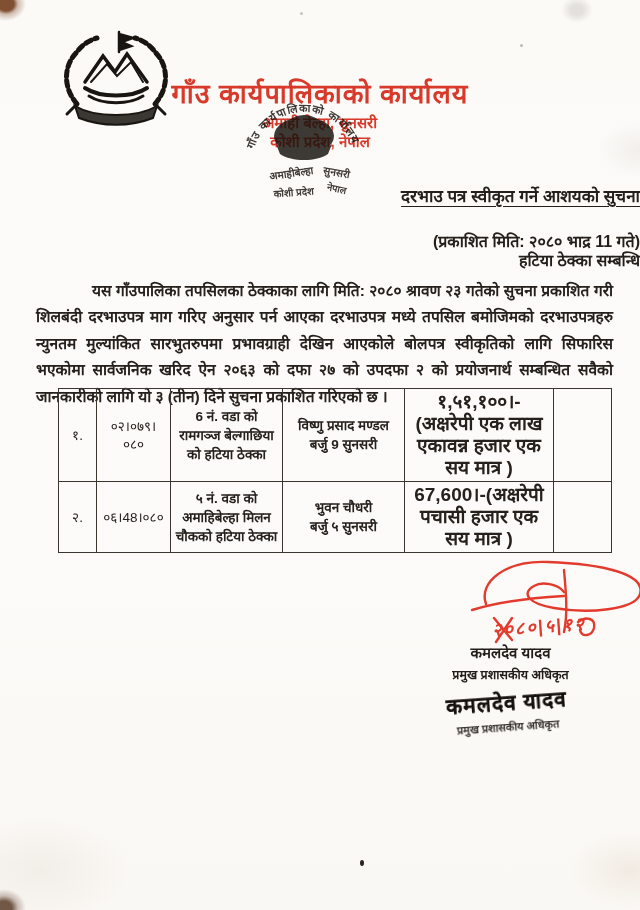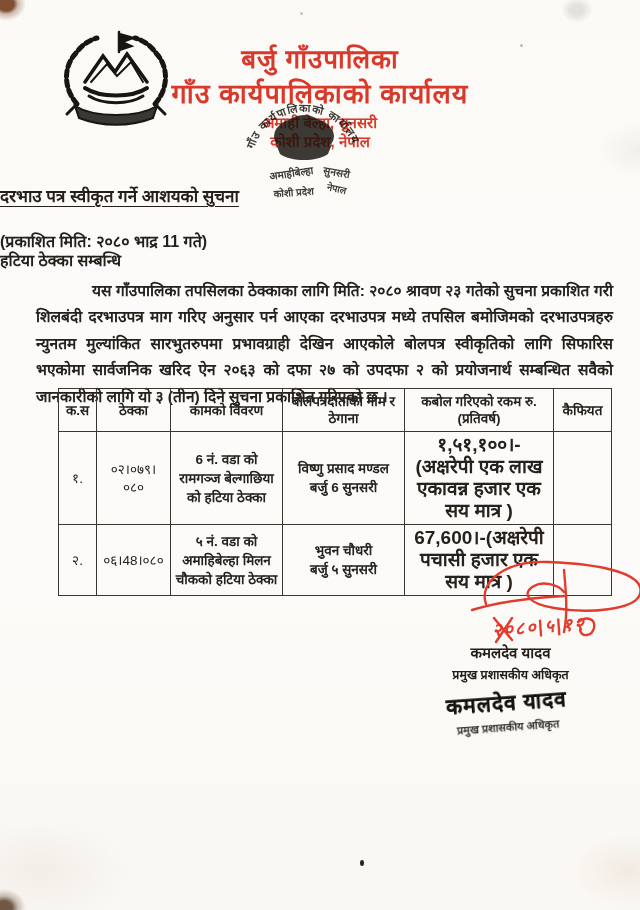--- a/index.html
+++ b/index.html
@@ -19,21 +19,21 @@
   .speck{position:absolute;border-radius:50%;background:#2a2420;}
   
   .logo{position:absolute;left:55px;top:26px;width:122px;height:112px;}
   .hdr{position:absolute;left:0;right:0;text-align:center;color:#d9392b;font-weight:bold;}
   .hdr-1{top:40px;font-size:26px;letter-spacing:1px;}
   .hdr-2{top:74px;font-size:27px;letter-spacing:1px;}
   .hdr-3{top:112px;font-size:15px;}
   .hdr-4{top:131px;font-size:15px;}
   .hstamp{position:absolute;left:224px;top:84px;width:160px;height:140px;opacity:.92;}
   
-  .nt{position:absolute;left:0;right:0;text-align:left;font-weight:bold;color:#241f1a;}
+  .nt{position:absolute;left:0;right:0;text-align:right;font-weight:bold;color:#241f1a;}
   .nt-title{top:184px;font-size:17px;text-decoration:underline;text-underline-offset:4px;}
   .nt-sub{top:208px;font-size:16px;margin-top:41px;}
   .nt-date{top:230px;font-size:16px;}
   
   .para{
     position:absolute;left:36px;right:27px;top:262px;
     font-size:15.5px;line-height:26.4px;text-align:justify;text-indent:56px;
     color:#26211c;font-weight:600;margin-top:16px;
   }
   
@@ -86,21 +86,20 @@
       <path d="M36,56 L52,38 L62,50 L76,36 L88,56" stroke-width="2"></path>
 
       <path d="M30,62 C45,72 77,72 92,62" stroke-width="4"></path>
       <path d="M34,70 C48,79 74,79 88,70" stroke-width="3"></path>
 
       <path d="M20,80 C40,92 82,92 102,80 L98,92 C75,101 47,101 24,92 Z" stroke-width="2" fill="#191511" fill-opacity=".85"></path>
       <path d="M20,80 L12,88 M102,80 L110,88" stroke-width="3"></path>
     </g>
   </svg>
 
-  <div class="hdr hdr-1">बर्जु गाँउपालिका</div>
   <div class="hdr hdr-2">गाँउ कार्यपालिकाको कार्यालय</div>
   <div class="hdr hdr-4">कोशी प्रदेश, नेपाल</div>
   <div class="hdr hdr-3">अमाही बेल्हा, सुनसरी</div>
 
   <svg class="hstamp" viewBox="0 0 160 140">
     <defs>
       <path id="arcTop" d="M28,78 A52,50 0 1,1 132,78"></path>
       <path id="arcBot" d="M34,86 A50,46 0 0,0 126,86"></path>
     </defs>
     <g fill="#17120d" opacity=".9">
@@ -127,38 +126,27 @@
   <table class="main">
     <colgroup>
       <col style="width:38px">
         <col style="width:74px">
         <col style="width:112px">
       <col style="width:122px">
         <col style="width:149px">
         <col style="width:58px">
     </colgroup>
     <tbody>
-        <tr>
-      <th>क.स</th>
-      <th>ठेक्का</th>
-      <th>कामको विवरण</th>
-      <th>बोलपत्रदाताको नाम र ठेगाना</th>
-      <th>
-        <div>कबोल गरिएको रकम रु.</div>
-        <div>(प्रतिवर्ष)</div>
-      </th>
-      <th>कैफियत</th>
-    </tr>
     <tr class="r1">
       <td class="sn">१.</td>
       <td class="cno">०२।०७९।०८०</td>
       <td class="work">6 नं. वडा को रामगञ्ज बेल्गाछिया को हटिया ठेक्का</td>
       <td class="bidder">
         <div>विष्णु प्रसाद मण्डल</div>
-        <div>बर्जु 6 सुनसरी</div>
+        <div>बर्जु 9 सुनसरी</div>
       </td>
       <td class="amt">१,५१,१००।-(अक्षरेपी एक लाख एकावन्न हजार एक सय मात्र )</td>
       <td></td>
     </tr>
     <tr class="r2">
       <td class="sn">२.</td>
       <td class="cno">०६।48।०८०</td>
       <td class="work">५ नं. वडा को अमाहिबेल्हा मिलन चौकको हटिया ठेक्का</td>
       <td class="bidder">
         <div>भुवन चौधरी</div>

